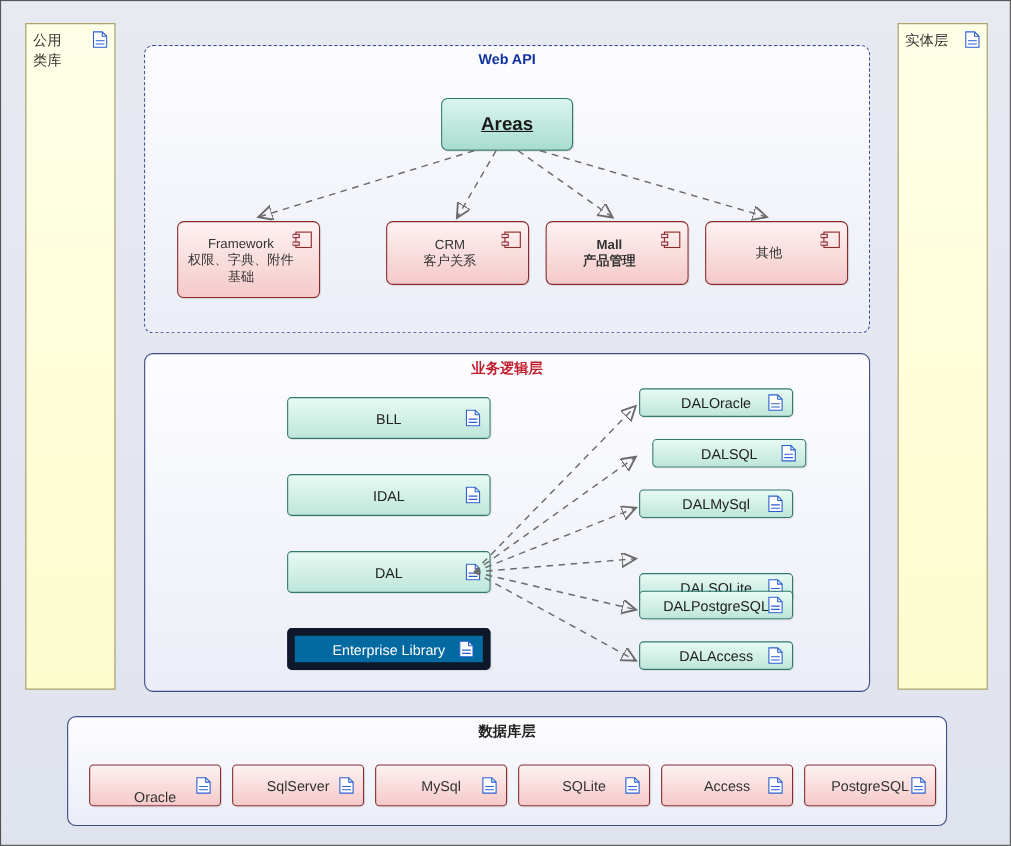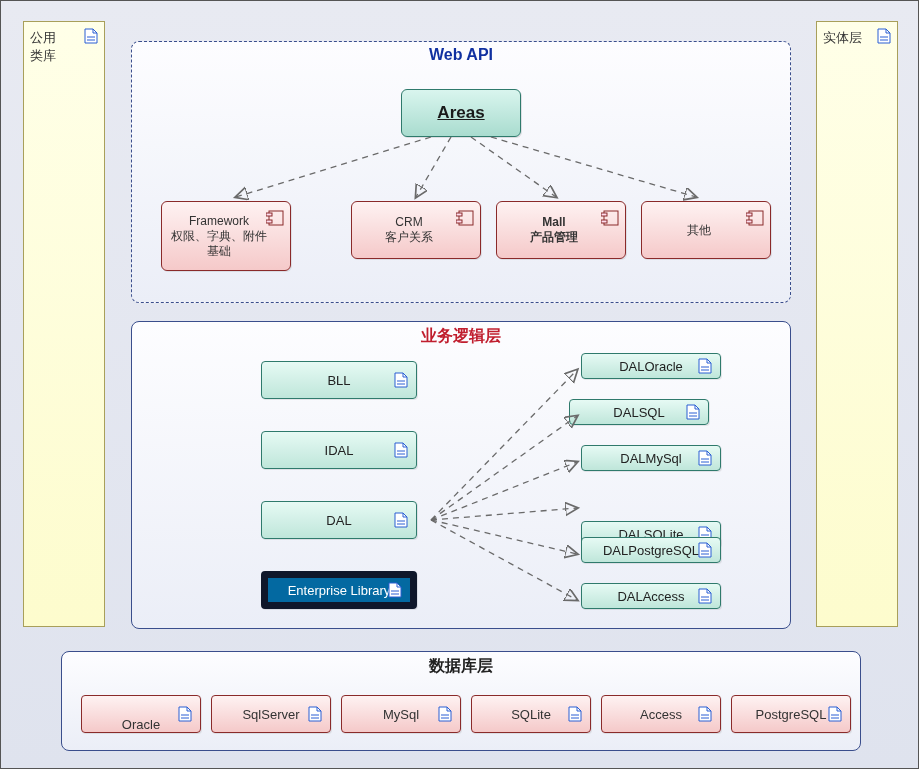--- a/index.html
+++ b/index.html
@@ -40,21 +40,21 @@
     background: linear-gradient(to bottom, #fdfdff, #ebeef7);
   }
   .region.dashed { border-style: dashed; }
   .region-title {
     position: absolute;
     top: 4px;
     left: 0;
     right: 0;
     text-align: center;
     font-weight: bold;
-    font-size: 16px;
+    font-size: 13px;
   }
   .region-title.blue  { color: #1030a0; }
   .region-title.red   { color: #c01e2e; }
   .region-title.black { color: #222; }
 
   .areas {
     position: absolute;
     width: 120px;
     height: 48px;
     border: 1px solid #2f7a6c;
@@ -92,21 +92,21 @@
   .comp-icon {
     position: absolute;
     right: 6px;
     top: 8px;
     width: 18px;
     height: 16px;
   }
 
   .doc-box {
     position: absolute;
-    width: 156px;
+    width: 185px;
     height: 38px;
     border-radius: 4px;
     box-sizing: border-box;
     display: flex;
     align-items: center;
     justify-content: center;
     font-size: 13px;
     box-shadow: 1px 1px 0 rgba(0,0,0,0.08);
   }
   .doc-box.teal {
@@ -266,21 +266,21 @@
 <div class="doc-box teal small" style="left:580px; top:352px;">
   <span>DALOracle</span>
   <span class="doc-icon-blue doc-right">
     <svg width="14" height="16">
         <path d="M1 1h8l4 4v10H1z" fill="#fff" stroke="#2a5fd3"></path>
         <path d="M9 1v4h4" fill="none" stroke="#2a5fd3"></path>
         <path d="M3 9h8M3 12h8" stroke="#2a5fd3"></path>
       </svg>
   </span>
 </div>
-<div class="doc-box teal small" style="left:568px; top:398px;">
+<div class="doc-box teal small" style="left:592px; top:398px;">
   <span>DALSQL</span>
   <span class="doc-icon-blue doc-right">
     <svg width="14" height="16">
         <path d="M1 1h8l4 4v10H1z" fill="#fff" stroke="#2a5fd3"></path>
         <path d="M9 1v4h4" fill="none" stroke="#2a5fd3"></path>
         <path d="M3 9h8M3 12h8" stroke="#2a5fd3"></path>
       </svg>
   </span>
 </div>
 <div class="doc-box teal small" style="left:580px; top:444px;">

